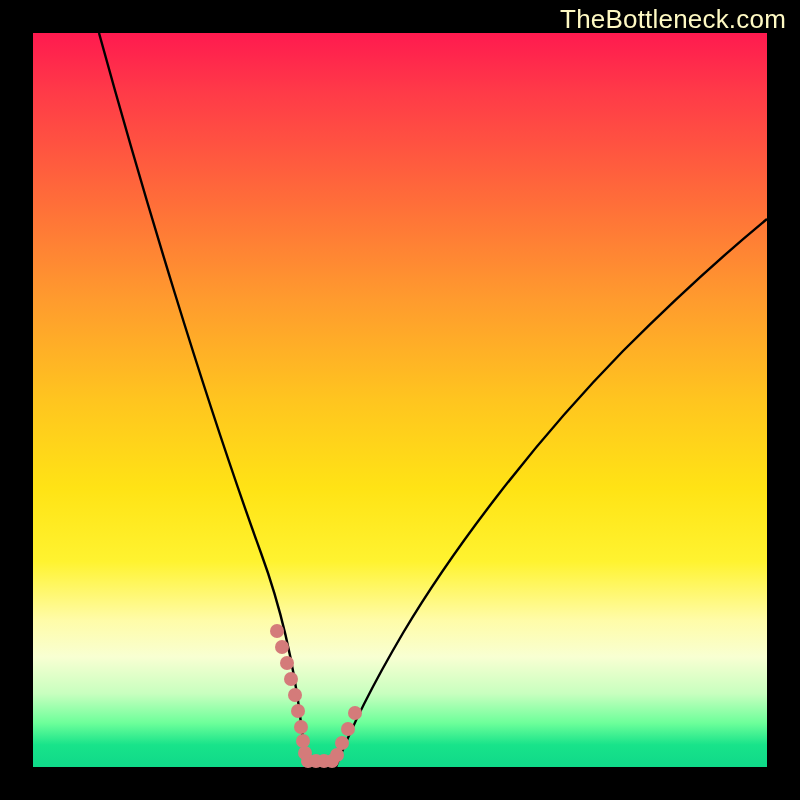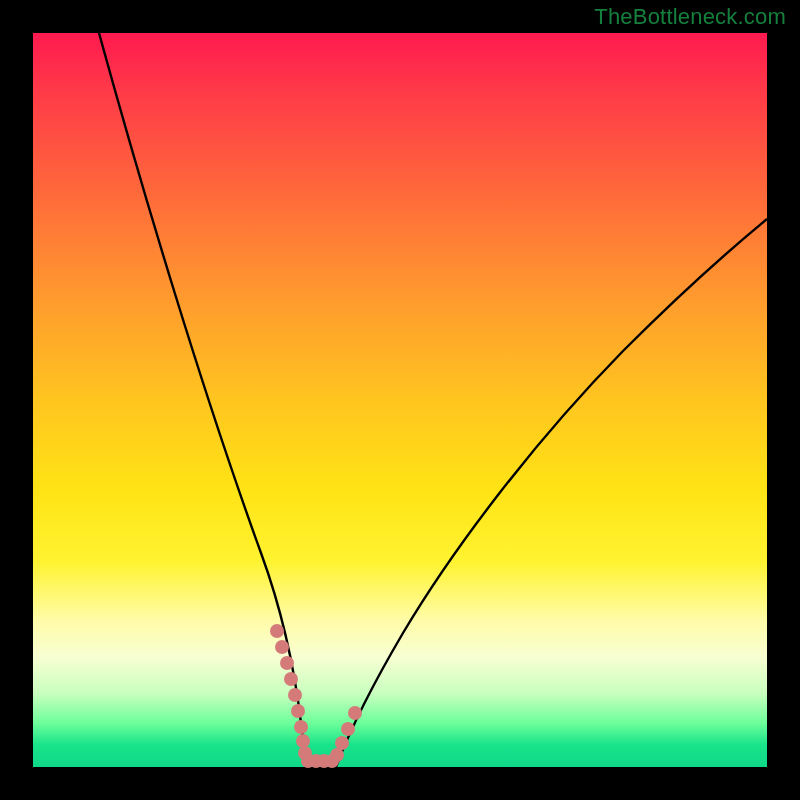--- a/index.html
+++ b/index.html
@@ -14,22 +14,22 @@
   .frame {
     position: relative;
     width: 800px;
     height: 800px;
     background: #000;
   }
   .watermark {
     position: absolute;
     top: 4px;
     right: 14px;
-    color: #15803d;
-    font-size: 22px;
+    color: #fef9c3;
+    font-size: 26px;
     font-weight: 500;
     letter-spacing: 0.2px;
     user-select: none;
   }
   .plot-area {
     position: absolute;
     left: 33px;
     top: 33px;
     width: 734px;
     height: 734px;

